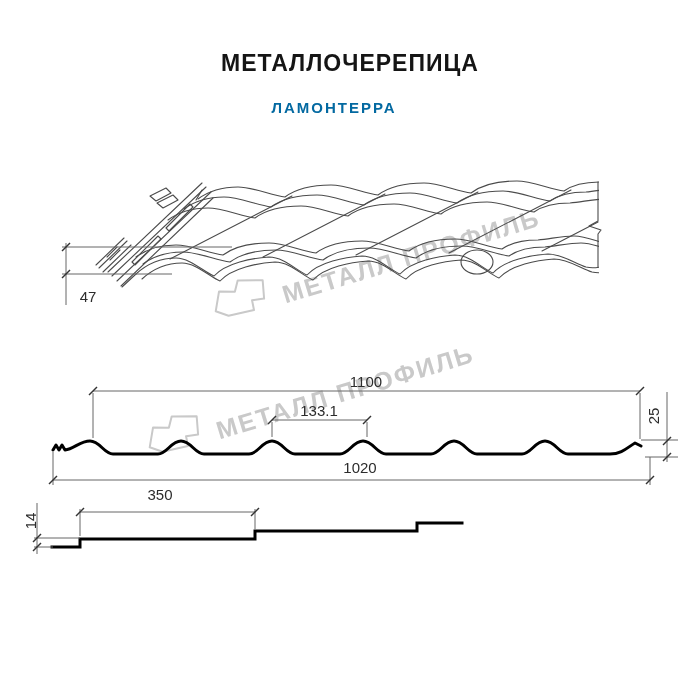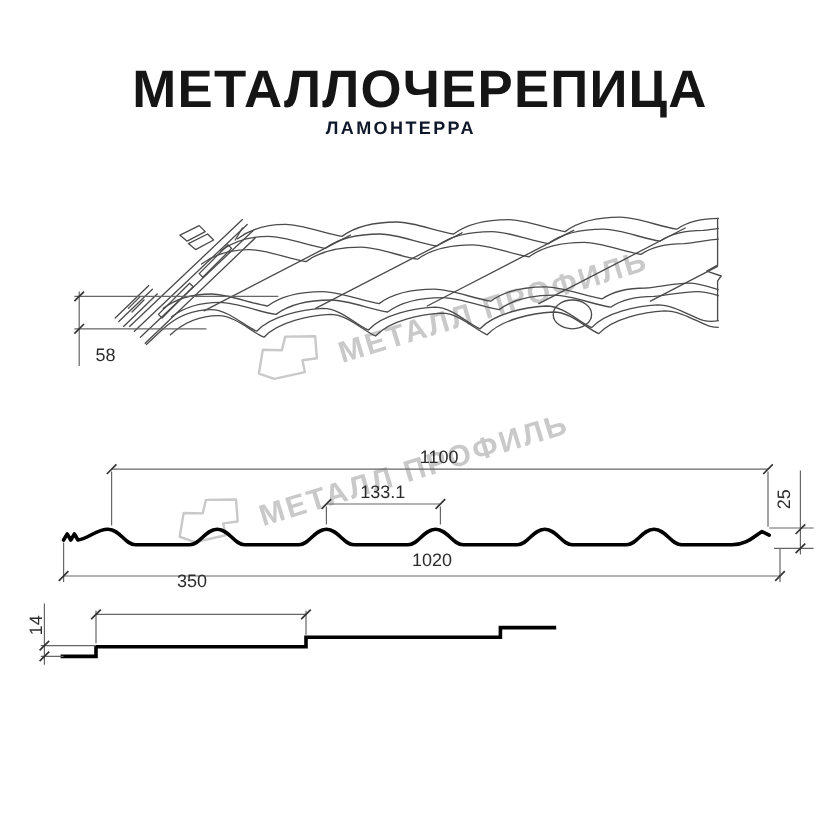--- a/index.html
+++ b/index.html
@@ -4,25 +4,25 @@
 <style>
   html,body{margin:0;padding:0;}
   body{
     width:700px;height:700px;position:relative;background:#ffffff;
     font-family:"Liberation Sans","DejaVu Sans",sans-serif;color:#1c1c1c;
     overflow:hidden;
   }
   .abs{position:absolute;}
   .page-title{
     left:0;top:50px;width:700px;text-align:center;
-    font-size:44px;font-weight:bold;letter-spacing:1px;color:#151515;
+    font-size:23px;font-weight:bold;letter-spacing:1px;color:#151515;
   }
   .page-subtitle{
     left:0;top:99px;width:668px;text-align:center;
-    font-size:15px;font-weight:bold;letter-spacing:2px;color:#0f172a;
+    font-size:15px;font-weight:bold;letter-spacing:2px;color:#0369a1;
   }
   .dim-label{
     font-size:15px;color:#2c2c2c;text-align:center;line-height:18px;
     white-space:nowrap;z-index:3;
   }
   .rot90{transform:rotate(-90deg);transform-origin:center center;}
   
   .wm{
     display:flex;align-items:center;gap:10px;height:46px;z-index:0;
     transform-origin:0 50%;pointer-events:none;
@@ -143,25 +143,25 @@
         <path d="M251,516 L259,508"></path>
       <path d="M33,542 L41,534"></path>
         <path d="M33,551 L41,543"></path>
     </g>
   </g>
 </svg>
 
 <div class="abs page-title">МЕТАЛЛОЧЕРЕПИЦА</div>
 <div class="abs page-subtitle">ЛАМОНТЕРРА</div>
 
-<div class="abs dim-label" style="left:68px;top:288px;width:40px;">58</div>
+<div class="abs dim-label" style="left:68px;top:288px;width:40px;">47</div>
 
 <div class="abs dim-label" style="left:326px;top:373px;width:80px;">1100</div>
 
 <div class="abs dim-label" style="left:282px;top:402px;width:74px;">133.1</div>
 
 <div class="abs dim-label rot90" style="left:636px;top:407px;width:36px;height:18px;">25</div>
 
 <div class="abs dim-label" style="left:322px;top:459px;width:76px;">1020</div>
 
-<div class="abs dim-label" style="left:122px;top:476px;width:76px;">350</div>
+<div class="abs dim-label" style="left:122px;top:486px;width:76px;">350</div>
 
 <div class="abs dim-label rot90" style="left:13px;top:512px;width:36px;height:18px;">14</div>
 
 </body></html>

